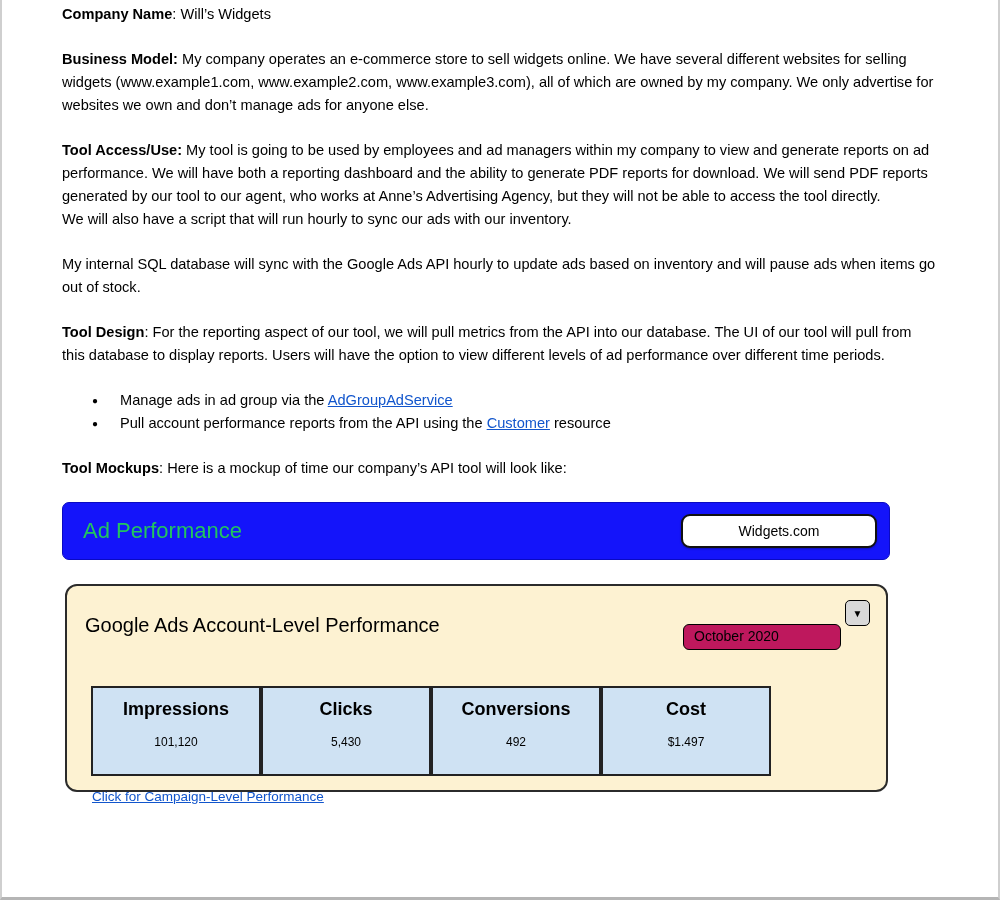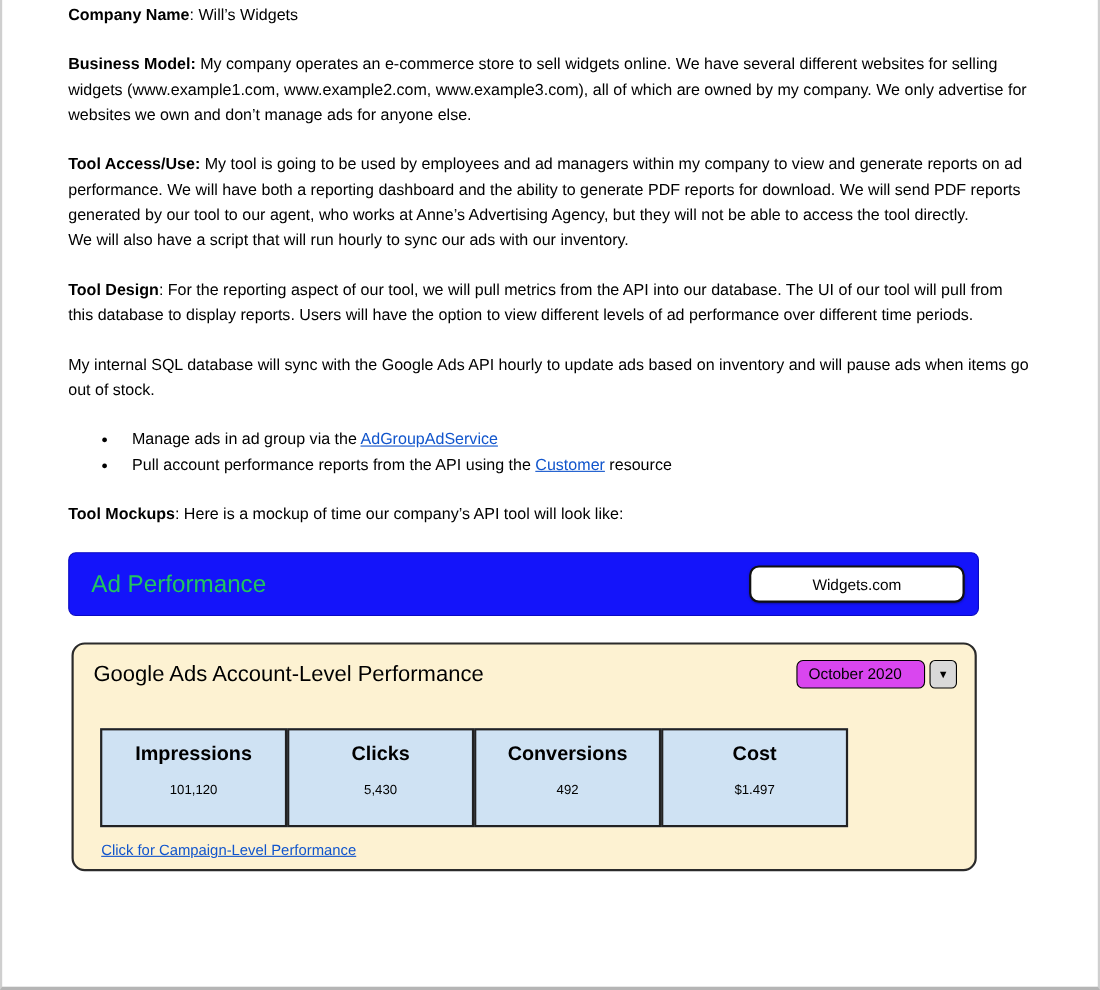--- a/index.html
+++ b/index.html
@@ -77,28 +77,29 @@
     padding: 14px 16px 10px 16px;
   }
   .panel-top { display: flex; align-items: center; }
   .panel-title {
     font-size: 20px;
     flex: 1;
     padding-left: 2px;
   }
   .dropdown { display: flex; align-items: stretch; }
   .dd-value {
-    background: #d946ef;
+    background: #be185d;
     border: 1.5px solid #000;
     border-radius: 6px;
     font-size: 14px;
     line-height: 22px;
     padding: 0 10px;
-    width: 117px;
+    width: 158px;
     height: 26px;
+    margin-top: 24px;
   }
   .dd-arrow {
     margin-left: 4px;
     background: #d9d9d9;
     border: 1.5px solid #000;
     border-radius: 5px;
     width: 25px; height: 26px;
     display: flex; align-items: center; justify-content: center;
     font-size: 10px;
     cursor: pointer;
@@ -129,23 +130,23 @@
 
 <div class="page">
 
   <p class="para"><strong>Company Name</strong><span>: Will’s Widgets</span></p>
 
   <p class="para"><strong>Business Model:</strong><span> My company operates an e-commerce store to sell widgets online. We have several different websites for selling widgets (www.example1.com, www.example2.com, www.example3.com), all of which are owned by my company. We only advertise for websites we own and don’t manage ads for anyone else.</span></p>
 
   <p class="para"><strong>Tool Access/Use:</strong><span> My tool is going to be used by employees and ad managers within my company to view and generate reports on ad performance. We will have both a reporting dashboard and the ability to generate PDF reports for download. We will send PDF reports generated by our tool to our agent, who works at Anne’s Advertising Agency, but they will not be able to access the tool directly.</span><br>
   <span>We will also have a script that will run hourly to sync our ads with our inventory.</span></p>
 
+  <p class="para"><span>My internal SQL database will sync with the Google Ads API hourly to update ads based on inventory and will pause ads when items go out of stock.</span></p>
+
   <p class="para"><strong>Tool Design</strong><span>: For the reporting aspect of our tool, we will pull metrics from the API into our database. The UI of our tool will pull from this database to display reports. Users will have the option to view different levels of ad performance over different time periods.</span></p>
-
-  <p class="para"><span>My internal SQL database will sync with the Google Ads API hourly to update ads based on inventory and will pause ads when items go out of stock.</span></p>
 
   <div class="para">
     <div class="bullets">
       <div class="bullet-row">
         <span class="bullet-dot">●</span>
         <span class="bullet-text"><span>Manage ads in ad group via the </span><a class="doc-link">AdGroupAdService</a><span></span></span>
       </div>
       <div class="bullet-row">
         <span class="bullet-dot">●</span>
         <span class="bullet-text"><span>Pull account performance reports from the API using the </span><a class="doc-link">Customer</a><span> resource</span></span>

